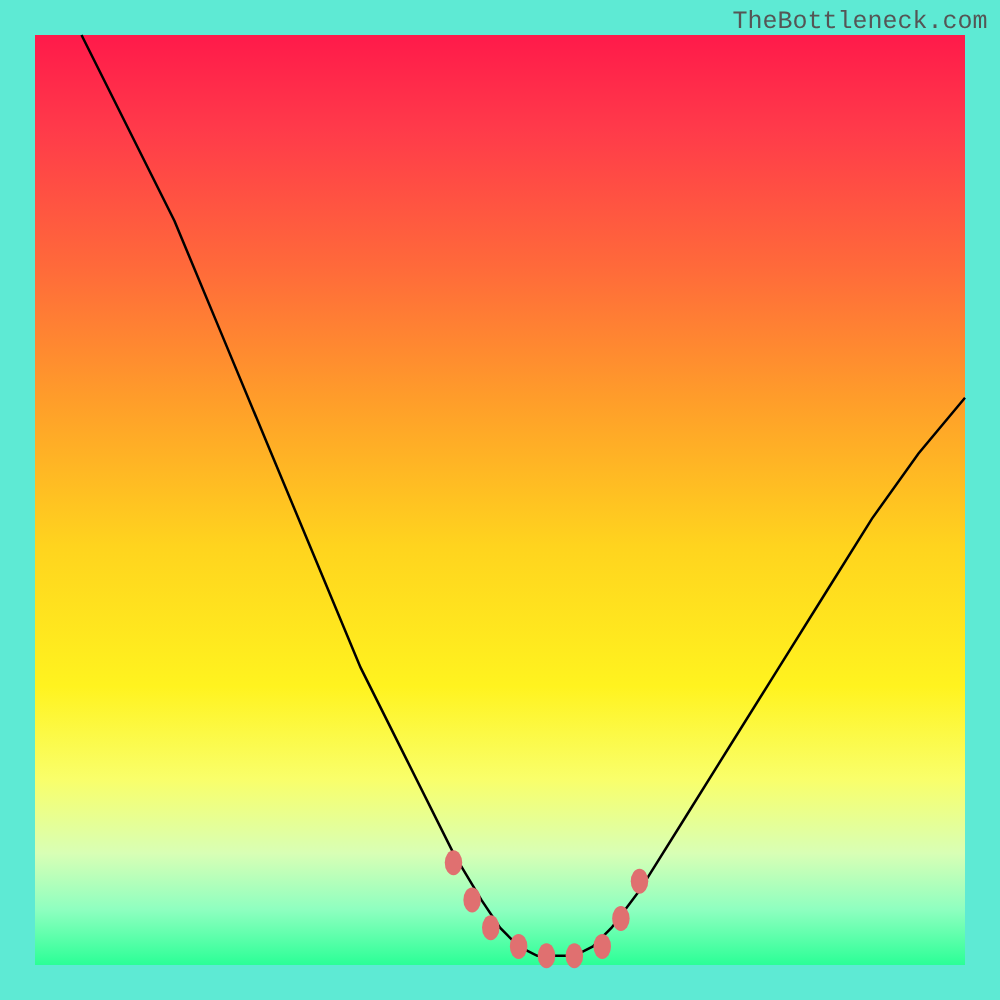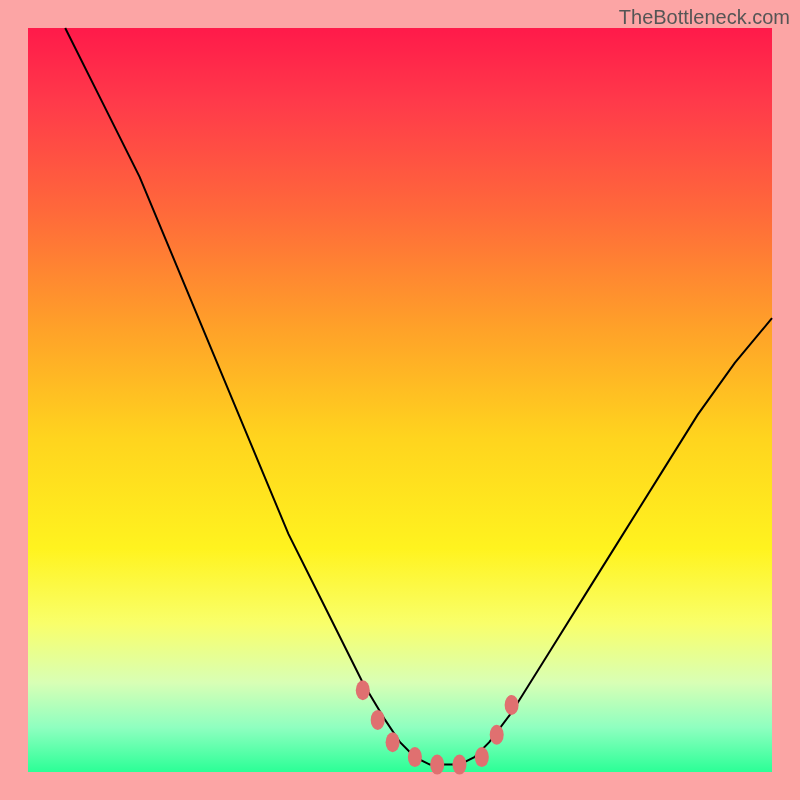--- a/index.html
+++ b/index.html
@@ -8,21 +8,22 @@
     width: 800px;
     height: 800px;
     overflow: hidden;
     background: #000;
     font-family: Arial, Helvetica, sans-serif;
   }
   .frame {
     position: relative;
     width: 800px;
     height: 800px;
-    background: #fca5a5;
+    background: #5eead4;
+    font-family: Liberation Mono, monospace;
   }
   .plot-area {
     position: absolute;
     left: 28px;
     top: 28px;
     width: 744px;
     height: 744px;
     background: linear-gradient(
       to bottom,
       #ff1a4a 0%,

